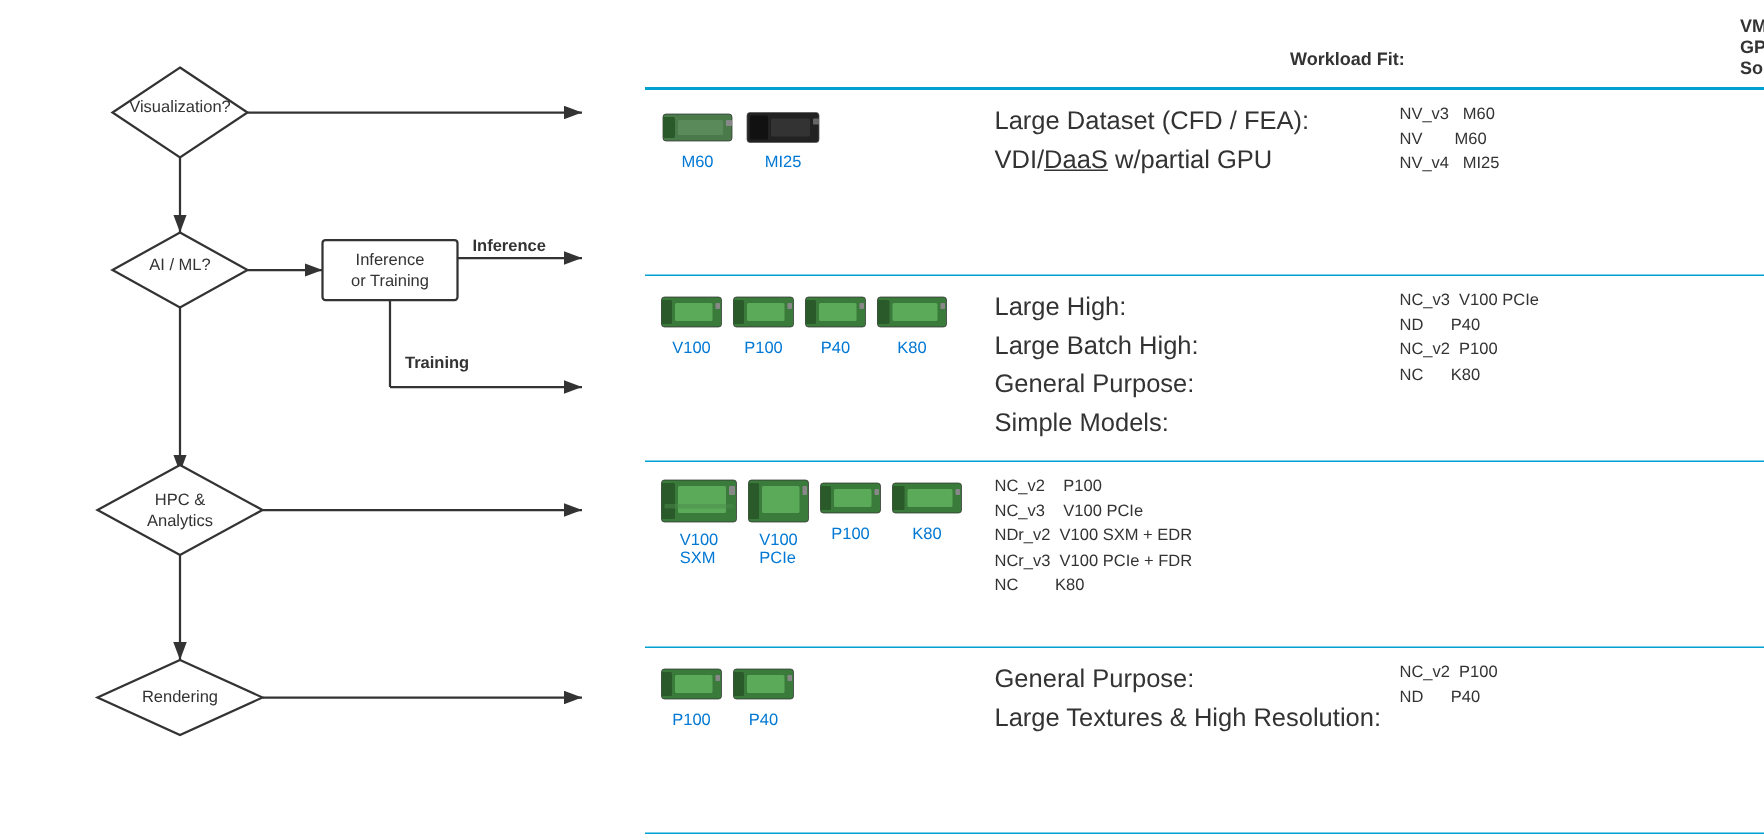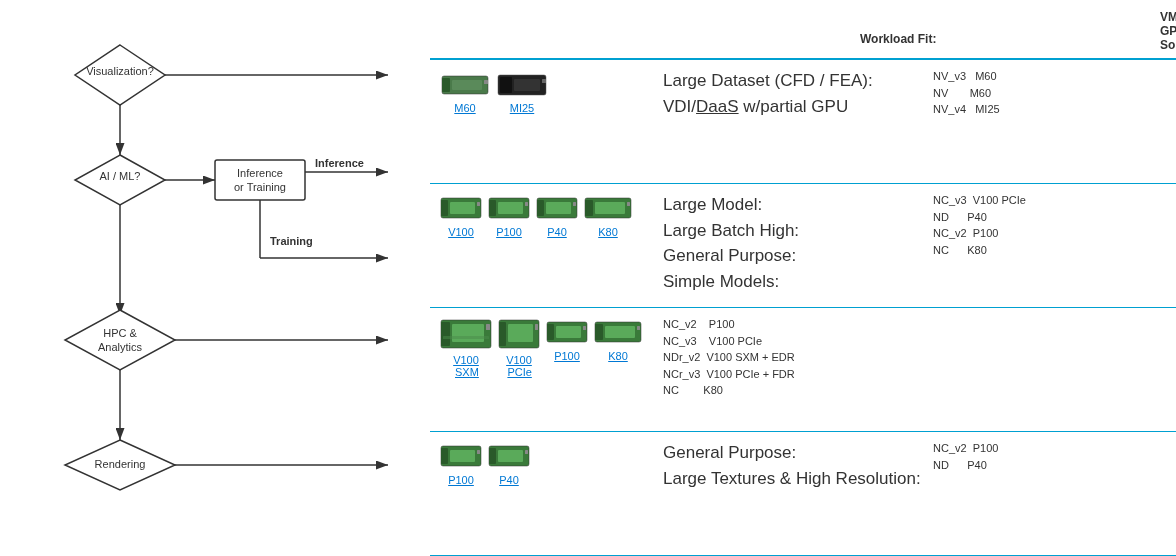--- a/index.html
+++ b/index.html
@@ -71,22 +71,21 @@
     }
     .gpu-card {
       display: flex;
       flex-direction: column;
       align-items: center;
       gap: 2px;
     }
     .gpu-label {
       color: #0078d4;
       font-size: 11px;
-      text-align: right;
-      text-decoration: underline;
+      text-align: left;
     }
     .row-workload {
       flex: 0 0 270px;
       font-size: 17px;
       line-height: 1.5;
       padding-left: 8px;
     }
     .row-vm {
       flex: 1;
       font-size: 11px;
@@ -270,21 +269,21 @@
             <svg width="48" height="32" viewBox="0 0 48 32">
               <rect x="1" y="6" width="46" height="20" rx="2" fill="#3a7a3a" stroke="#333" stroke-width="0.5"></rect>
               <rect x="1" y="8" width="8" height="16" rx="1" fill="#2a5a2a"></rect>
               <rect x="11" y="10" width="30" height="12" rx="1" fill="#5aaa5a"></rect>
               <rect x="43" y="10" width="3" height="4" rx="0.5" fill="#888"></rect>
             </svg>
             <span class="gpu-label">K80</span>
           </div>
         </div>
         <div class="row-workload">
-          <div>Large Model:</div>
+          <div>Large High:</div>
           <div>Large Batch High:</div>
           <div>General Purpose:</div>
           <div>Simple Models:</div>
         </div>
         <div class="row-vm">
           <div>NC_v3&nbsp; V100 PCIe</div>
           <div>ND&nbsp;&nbsp;&nbsp;&nbsp;&nbsp; P40</div>
           <div>NC_v2&nbsp; P100</div>
           <div>NC&nbsp;&nbsp;&nbsp;&nbsp;&nbsp; K80</div>
         </div>

